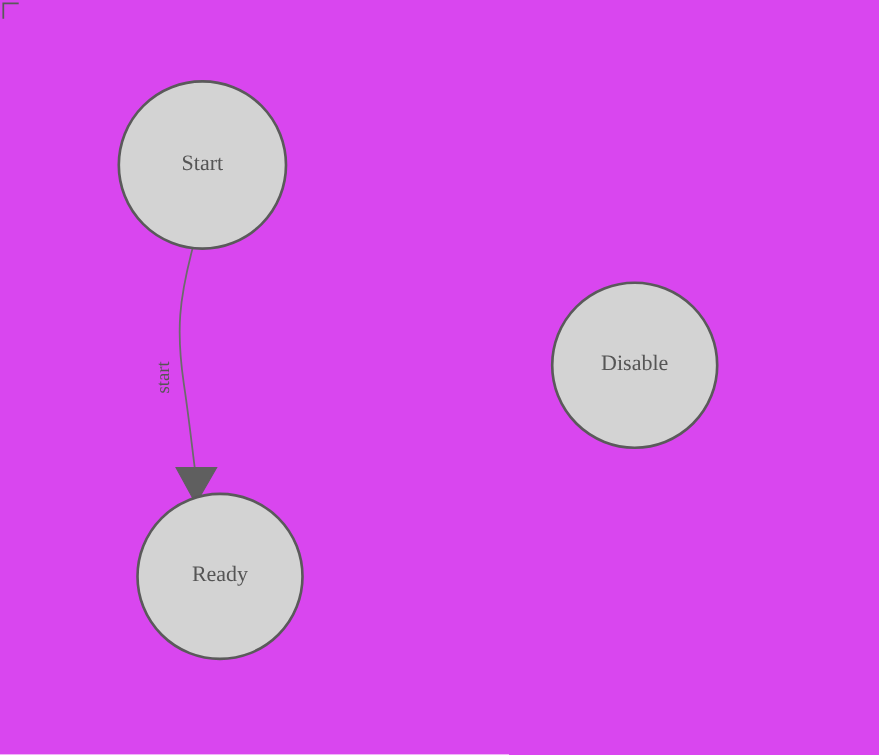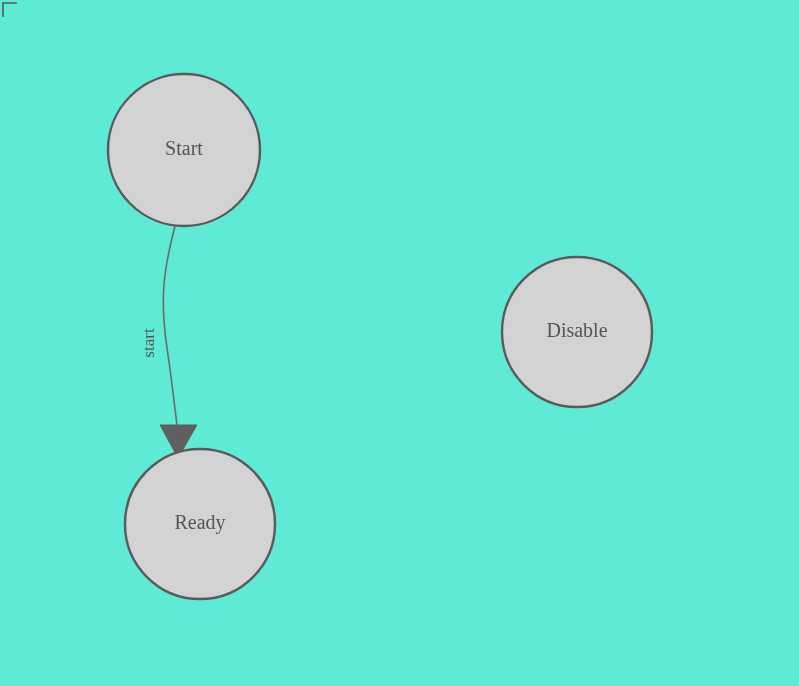--- a/index.html
+++ b/index.html
@@ -10,21 +10,21 @@
   body {
     width: 799px;
     height: 686px;
     overflow: hidden;
     font-family: "Liberation Serif", serif;
   }
   #canvas {
     position: relative;
     width: 799px;
     height: 686px;
-    background: #5eead4;
+    background: #d946ef;
   }
   #graph-svg {
     position: absolute;
     top: 0;
     left: 0;
     width: 799px;
     height: 686px;
   }
   .node-circle {
     fill: #d3d3d3;

